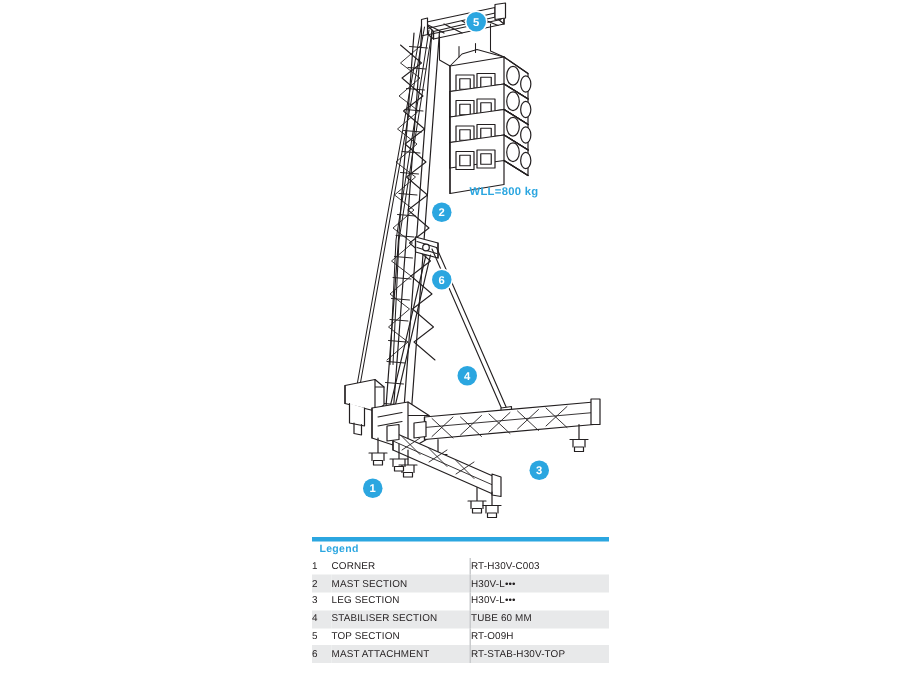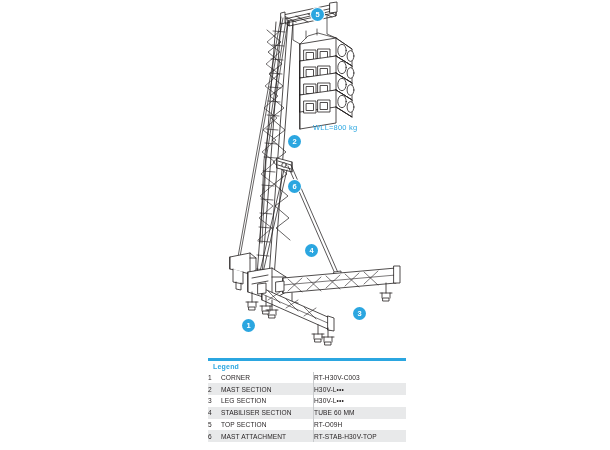--- a/index.html
+++ b/index.html
@@ -18,21 +18,21 @@
   .callout{
     position:absolute;width:13px;height:13px;border-radius:50%;
     background:#2ba6e0;color:#fff;font-size:7.5px;line-height:13px;
     text-align:center;font-weight:700;
     font-family:"Liberation Sans",sans-serif;
     box-shadow:0 0 0 1px #fff;
   }
 
   
   #wll{
-    position:absolute;color:#2ba6e0;font-size:7.5px;font-weight:400;
+    position:absolute;color:#2ba6e0;font-size:7.5px;font-weight:700;
     letter-spacing:.2px;white-space:nowrap;text-align:center;
   }
 
   
   #legend{
     position:absolute;left:208px;top:358px;width:198px;
   }
   #legend-rule{height:2.5px;background:#2ba6e0;width:100%;}
   #legend-title{
     color:#2ba6e0;font-size:7px;font-weight:700;

